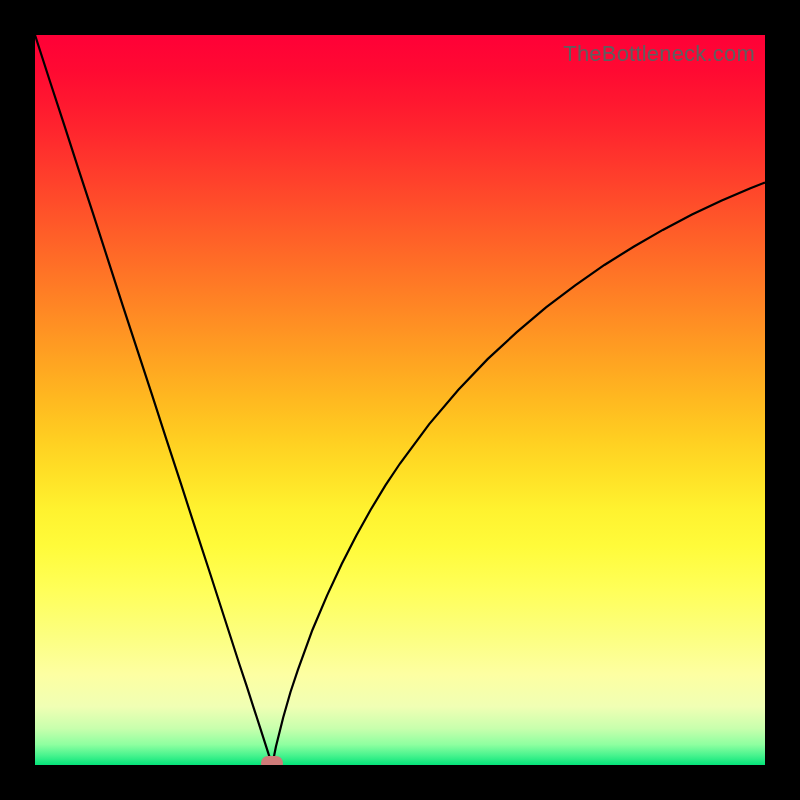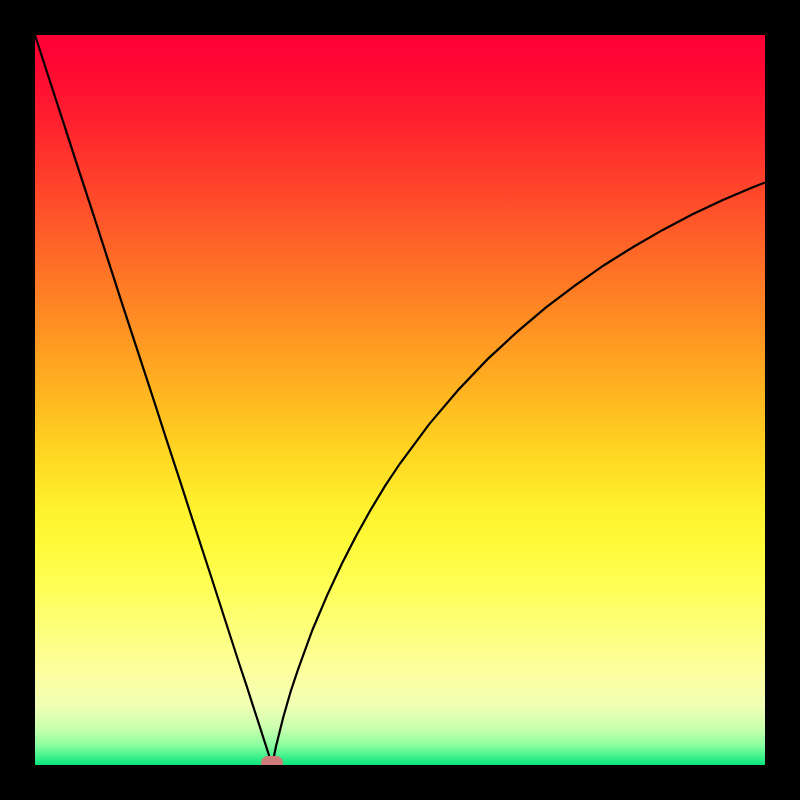--- a/index.html
+++ b/index.html
@@ -90,20 +90,21 @@
             <stop offset="92.00%" stop-color="#f0ffb4"></stop>
             <stop offset="95.00%" stop-color="#c8ffad"></stop>
             <stop offset="97.20%" stop-color="#8effa0"></stop>
             <stop offset="98.60%" stop-color="#4cf48f"></stop>
             <stop offset="100.00%" stop-color="#05e47a"></stop>
           </linearGradient>
       </defs>
       <rect x="0" y="0" width="100" height="100" fill="url(#bg)"></rect>
     </svg>
 
+    <div class="watermark">TheBottleneck.com</div>
 
     <svg class="curve" viewBox="0 0 100 100" preserveAspectRatio="none">
       <path id="curve-path" d="M 0.000 0.000 L 2.000 6.200 L 4.000 12.300 L 6.000 18.500 L 8.000 24.600 L 10.000 30.800 L 12.000 37.000 L 14.000 43.100 L 16.000 49.200 L 18.000 55.400 L 20.000 61.500 L 22.000 67.700 L 24.000 73.800 L 26.000 80.000 L 28.000 86.200 L 29.000 89.200 L 30.000 92.300 L 31.000 95.400 L 32.000 98.500 L 32.500 100.000 L 33.000 97.500 L 34.000 93.500 L 35.000 90.000 L 36.000 87.000 L 38.000 81.500 L 40.000 76.800 L 42.000 72.500 L 44.000 68.600 L 46.000 65.000 L 48.000 61.700 L 50.000 58.700 L 54.000 53.300 L 58.000 48.600 L 62.000 44.400 L 66.000 40.700 L 70.000 37.300 L 74.000 34.300 L 78.000 31.500 L 82.000 29.000 L 86.000 26.700 L 90.000 24.600 L 94.000 22.700 L 98.000 21.000 L 100.000 20.200" fill="none" stroke="#000000" stroke-width="2.2" vector-effect="non-scaling-stroke"></path>
     </svg>
 
     <div class="marker" id="tip-marker" style="left: 237.25px; top: 728px; background: rgb(207, 123, 121);"></div>
 
   </div>
 </div>
 

